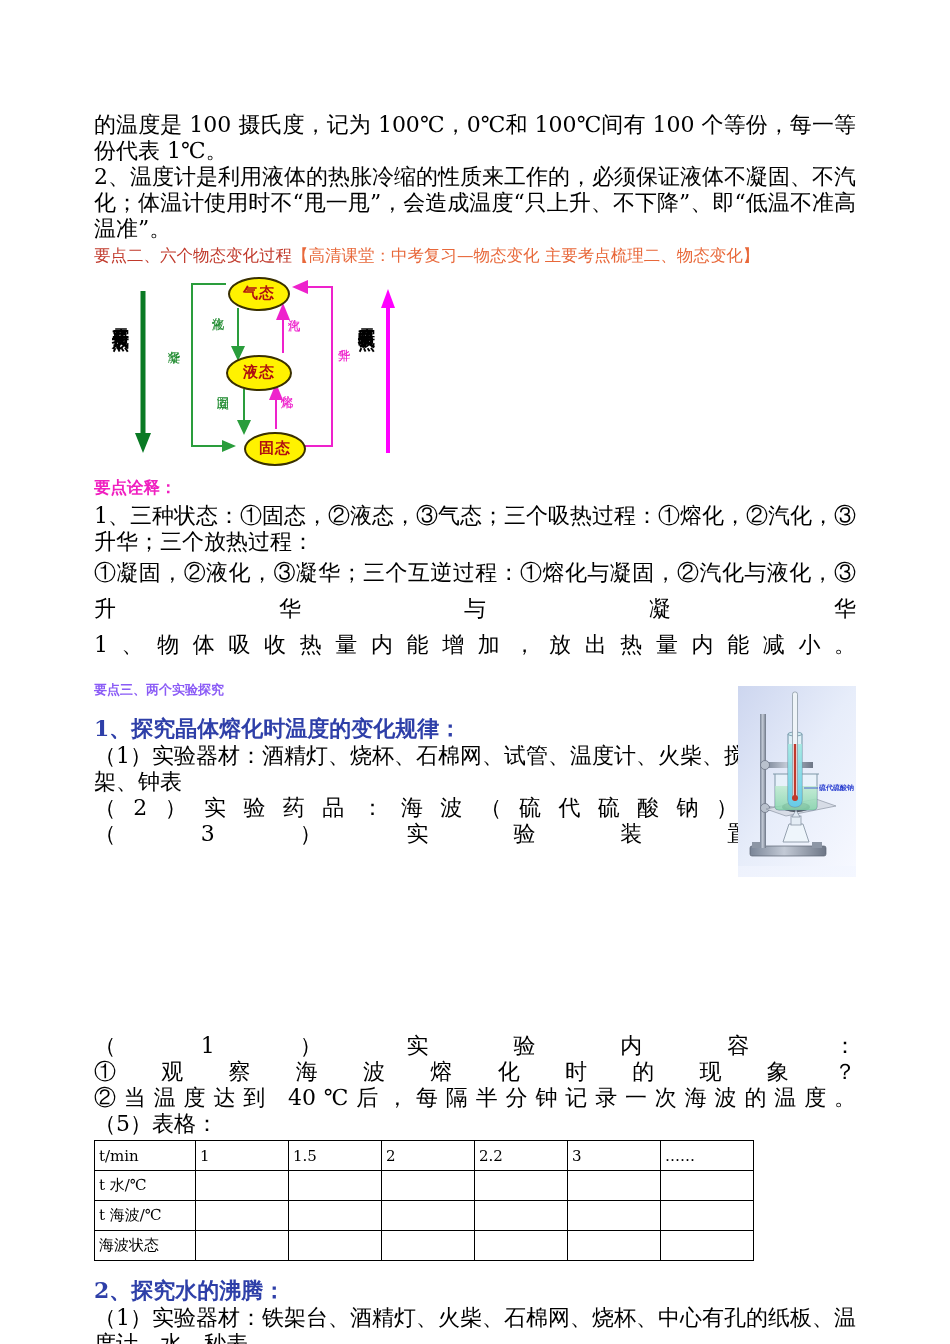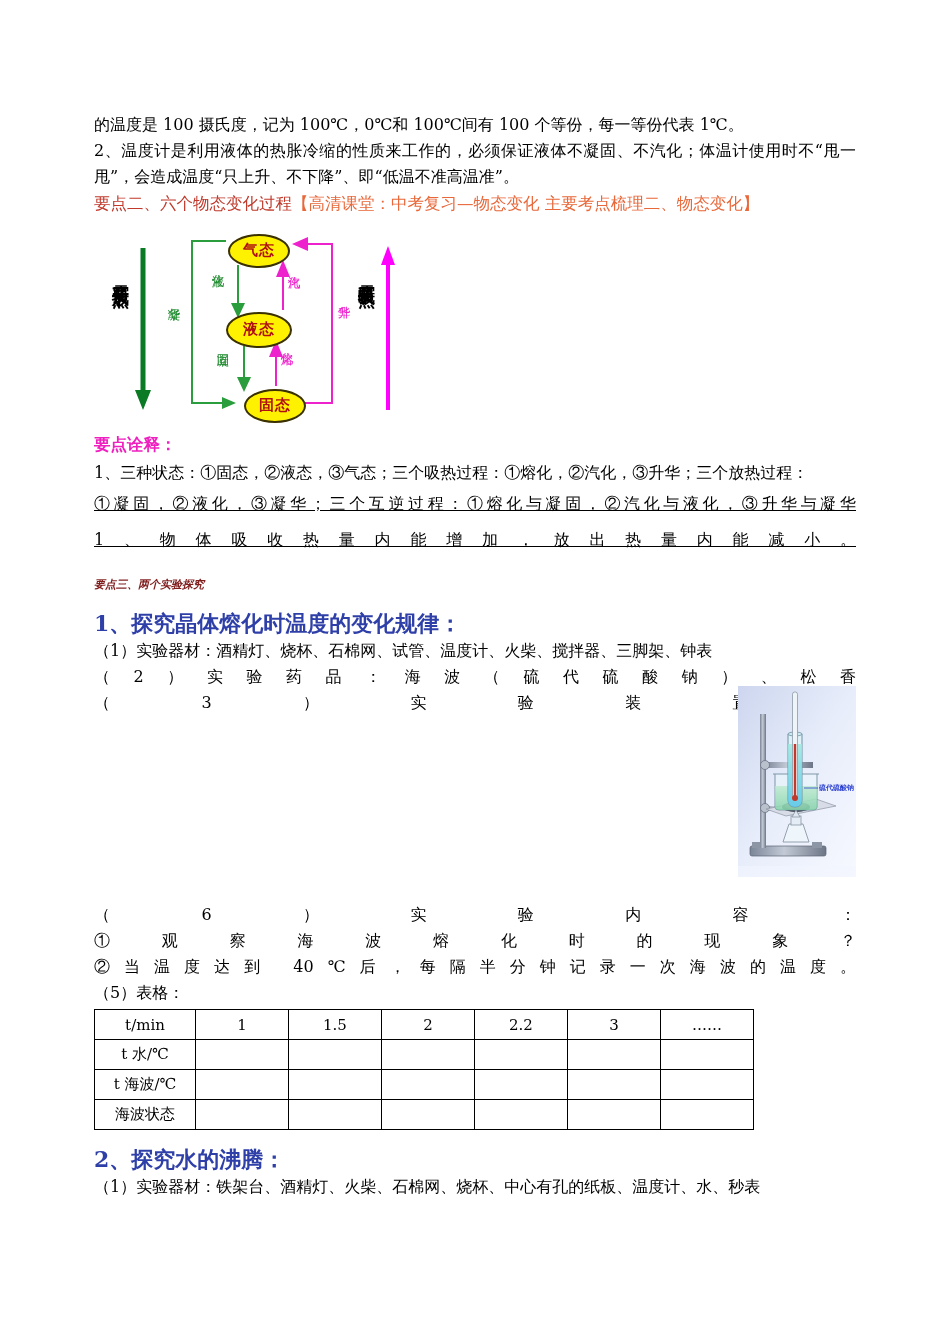--- a/index.html
+++ b/index.html
@@ -22,26 +22,26 @@
     height: 1344px;
   }
   .content {
     position: absolute;
     left: 94px;
     top: 112px;
     width: 762px;
   }
   p {
     margin: 0;
-    font-size: 16px;
+    font-size: 22px;
     line-height: 26px;
     text-align: justify;
     text-justify: inter-ideograph;
   }
-  p.loose { line-height: 36px; text-decoration: underline; }
+  p.loose { line-height: 36px; }
   .just-spread {
     text-align: justify;
     text-align-last: justify;
   }
 
   
   .h-red {
     font-weight: normal;
     font-size: 16.5px;
     line-height: 28px;
@@ -49,38 +49,37 @@
   }
   .h-red .brack { color: #E8683A; }
   .h-magenta {
     font-weight: bold;
     font-size: 16.5px;
     line-height: 30px;
     color: #F020C0;
   }
   .h-orange {
     font-weight: bold;
-    font-size: 11px;
+    font-size: 13px;
     line-height: 34px;
-    color: #7f1d1d;
-    font-style: italic;
+    color: #8b5cf6;
   }
   .h-blue {
     font-weight: bold;
     font-size: 22px;
     line-height: 30px;
     color: #2E3FA8;
   }
 
   
   .diagram {
     position: relative;
     width: 300px;
     height: 186px;
-    margin: 16px 0 0 22px;
+    margin: 7px 0 0 22px;
   }
   .state {
     position: absolute;
     width: 58px;
     height: 30px;
     border-radius: 50%;
     background: #FFF200;
     border: 2px solid #3a3000;
     color: #B01010;
     font-weight: bold;
@@ -135,21 +134,20 @@
     margin-top: 3px;
     table-layout: fixed;
   }
   table.datatable td {
     border: 1.2px solid #000;
     height: 27px;
     font-size: 15px;
     padding: 1px 4px;
     font-family: "DejaVu Serif", "Liberation Serif", serif;
     vertical-align: middle;
-    text-align: center;
   }
   table.datatable td.firstcol { width: 92px; }
   .spacer6 { height: 6px; }
   .spacer10 { height: 10px; }
   .spacer14 { height: 14px; }
 </style>
 </head>
 <body>
 
 <div class="page">
@@ -223,21 +221,21 @@
     <div class="spacer6"></div>
 
     <div class="h-blue">1、探究晶体熔化时温度的变化规律：</div>
 
     <p>（1）实验器材：酒精灯、烧杯、石棉网、试管、温度计、火柴、搅拌器、三脚架、钟表</p>
     <p class="just-spread">（2）实验药品：海波（硫代硫酸钠）、松香</p>
     <p class="just-spread">（3）实验装置：</p>
 
     <div style="height:186px;"></div>
 
-    <p class="just-spread">（6）实验内容：</p>
+    <p class="just-spread">（1）实验内容：</p>
     <p class="just-spread">①观察海波熔化时的现象？</p>
     <p class="just-spread">②当温度达到 40℃后，每隔半分钟记录一次海波的温度。</p>
 
     <p>（5）表格：</p>
 
     <table class="datatable">
       <tbody>
         <tr>
           <td class="firstcol">t/min</td>
           <td>1</td>

